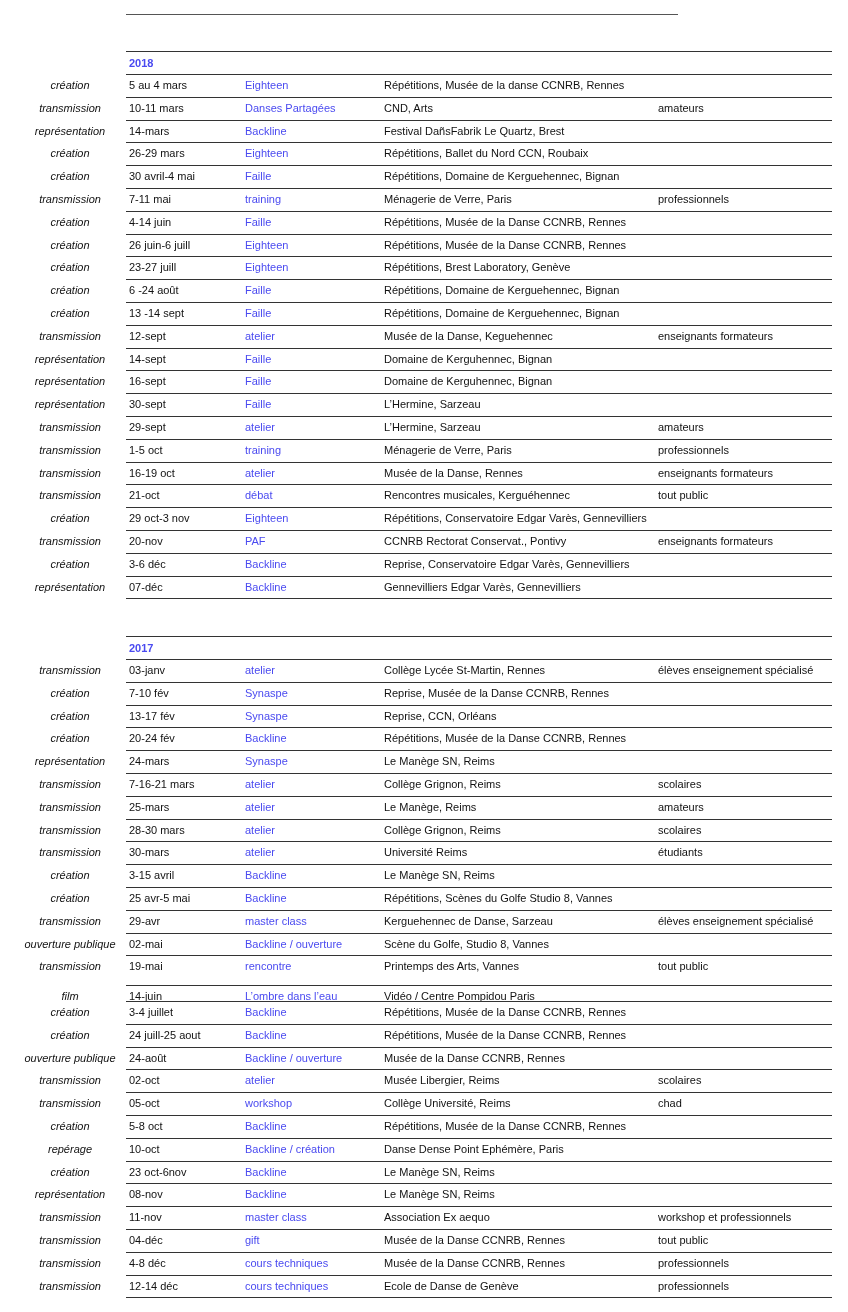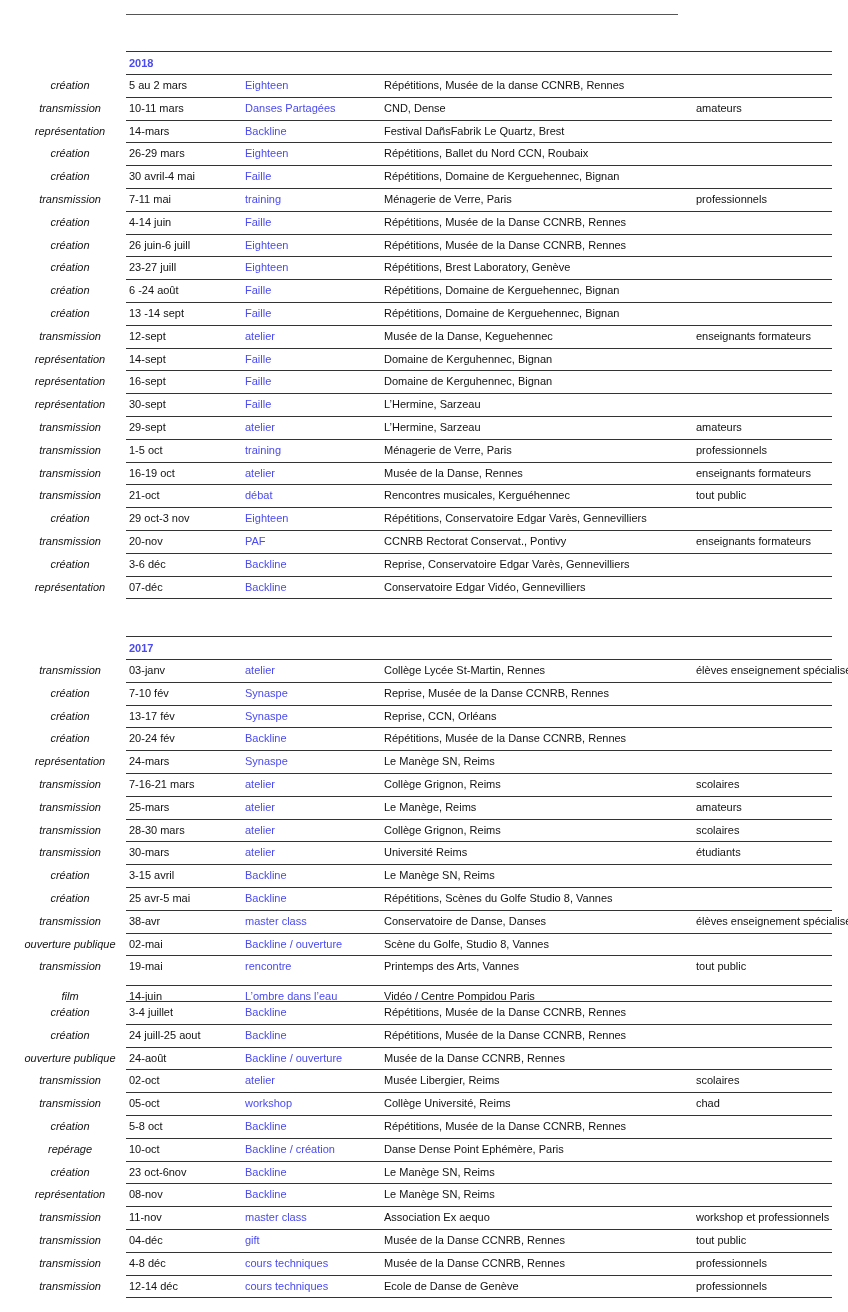--- a/index.html
+++ b/index.html
@@ -24,47 +24,47 @@
   }
   .row .line {
     position:absolute; left:126px; top:0; width:706px; height:0;
     border-top:1.5px solid #333;
   }
   .cell { position:absolute; top:5px; white-space:nowrap; line-height:13px; }
   .c-type { left:0; width:106px; text-align:right; font-style:italic; padding-right:0; }
   .c-date { left:129px; }
   .c-proj { left:245px; color:#4a4af0; }
   .c-place { left:384px; }
-  .c-aud { left:696px; }
+  .c-aud { left:658px; }
   .bottom-line {
     position:absolute; left:126px; width:706px; height:0; border-top:1.5px solid #333;
   }
 </style>
 </head>
 <body>
 
 <div class="top-rule"></div>
 <div id="doc">
     <div class="year-row" style="top: 51px;">
       <span class="year-label">2018</span>
     </div>
     <div class="row" style="top: 74px;">
       <div class="line"></div>
       <span class="cell c-type" style="left: 0px; width: 140px; text-align: center;">création</span>
-      <span class="cell c-date">5 au 2 mars</span>
+      <span class="cell c-date">5 au 4 mars</span>
       <span class="cell c-proj">Eighteen</span>
       <span class="cell c-place">Répétitions, Musée de la danse CCNRB, Rennes</span>
       <span class="cell c-aud"></span>
     </div>
     <div class="row" style="top: 96.8px;">
       <div class="line"></div>
       <span class="cell c-type" style="left: 0px; width: 140px; text-align: center;">transmission</span>
       <span class="cell c-date">10-11 mars</span>
       <span class="cell c-proj">Danses Partagées</span>
-      <span class="cell c-place">CND, Dense</span>
+      <span class="cell c-place">CND, Arts</span>
       <span class="cell c-aud">amateurs</span>
     </div>
     <div class="row" style="top: 119.6px;">
       <div class="line"></div>
       <span class="cell c-type" style="left: 0px; width: 140px; text-align: center;">représentation</span>
       <span class="cell c-date">14-mars</span>
       <span class="cell c-proj">Backline</span>
       <span class="cell c-place">Festival DañsFabrik Le Quartz, Brest</span>
       <span class="cell c-aud"></span>
     </div>
@@ -218,21 +218,21 @@
       <span class="cell c-date">3-6 déc</span>
       <span class="cell c-proj">Backline</span>
       <span class="cell c-place">Reprise, Conservatoire Edgar Varès, Gennevilliers</span>
       <span class="cell c-aud"></span>
     </div>
     <div class="row" style="top: 575.6px;">
       <div class="line"></div>
       <span class="cell c-type" style="left: 0px; width: 140px; text-align: center;">représentation</span>
       <span class="cell c-date">07-déc</span>
       <span class="cell c-proj">Backline</span>
-      <span class="cell c-place">Conservatoire  Edgar Vidéo, Gennevilliers</span>
+      <span class="cell c-place">Gennevilliers  Edgar Varès, Gennevilliers</span>
       <span class="cell c-aud"></span>
     </div>
     <div class="bottom-line" style="top: 598.4px;"></div>
     <div class="year-row" style="top: 636px;">
       <span class="year-label">2017</span>
     </div>
     <div class="row" style="top: 659px;">
       <div class="line"></div>
       <span class="cell c-type" style="left: 0px; width: 140px; text-align: center;">transmission</span>
       <span class="cell c-date">03-janv</span>
@@ -316,23 +316,23 @@
       <div class="line"></div>
       <span class="cell c-type" style="left: 0px; width: 140px; text-align: center;">création</span>
       <span class="cell c-date">25 avr-5 mai</span>
       <span class="cell c-proj">Backline</span>
       <span class="cell c-place">Répétitions, Scènes du Golfe Studio 8, Vannes</span>
       <span class="cell c-aud"></span>
     </div>
     <div class="row" style="top: 909.8px;">
       <div class="line"></div>
       <span class="cell c-type" style="left: 0px; width: 140px; text-align: center;">transmission</span>
-      <span class="cell c-date">38-avr</span>
+      <span class="cell c-date">29-avr</span>
       <span class="cell c-proj">master class</span>
-      <span class="cell c-place">Conservatoire de Danse, Danses</span>
+      <span class="cell c-place">Kerguehennec de Danse, Sarzeau</span>
       <span class="cell c-aud">élèves enseignement spécialisé</span>
     </div>
     <div class="row" style="top: 932.6px;">
       <div class="line"></div>
       <span class="cell c-type" style="left: 0px; width: 140px; text-align: center;">ouverture publique</span>
       <span class="cell c-date">02-mai</span>
       <span class="cell c-proj">Backline / ouverture</span>
       <span class="cell c-place">Scène du Golfe, Studio 8, Vannes</span>
       <span class="cell c-aud"></span>
     </div>

